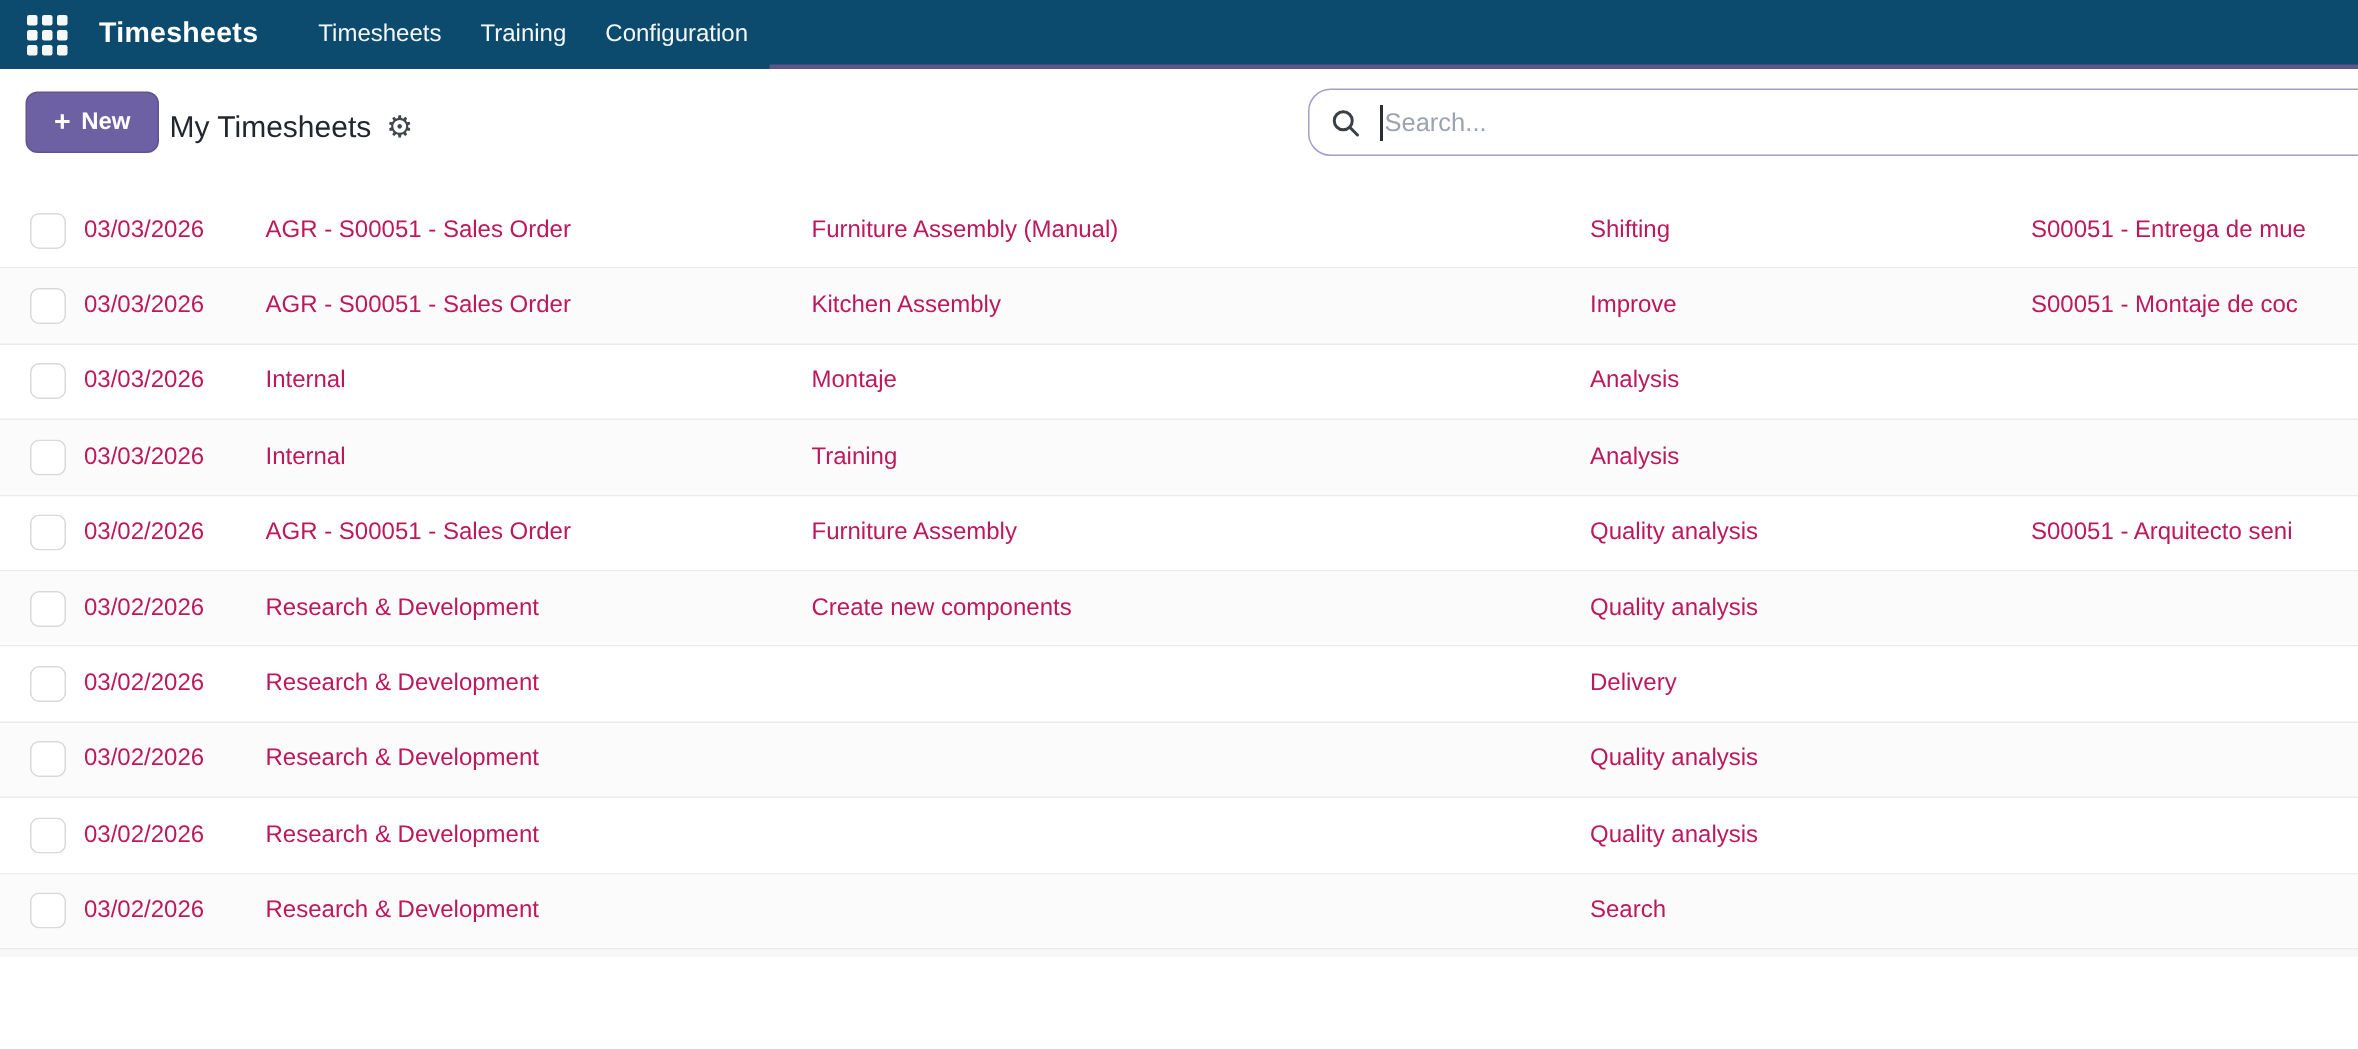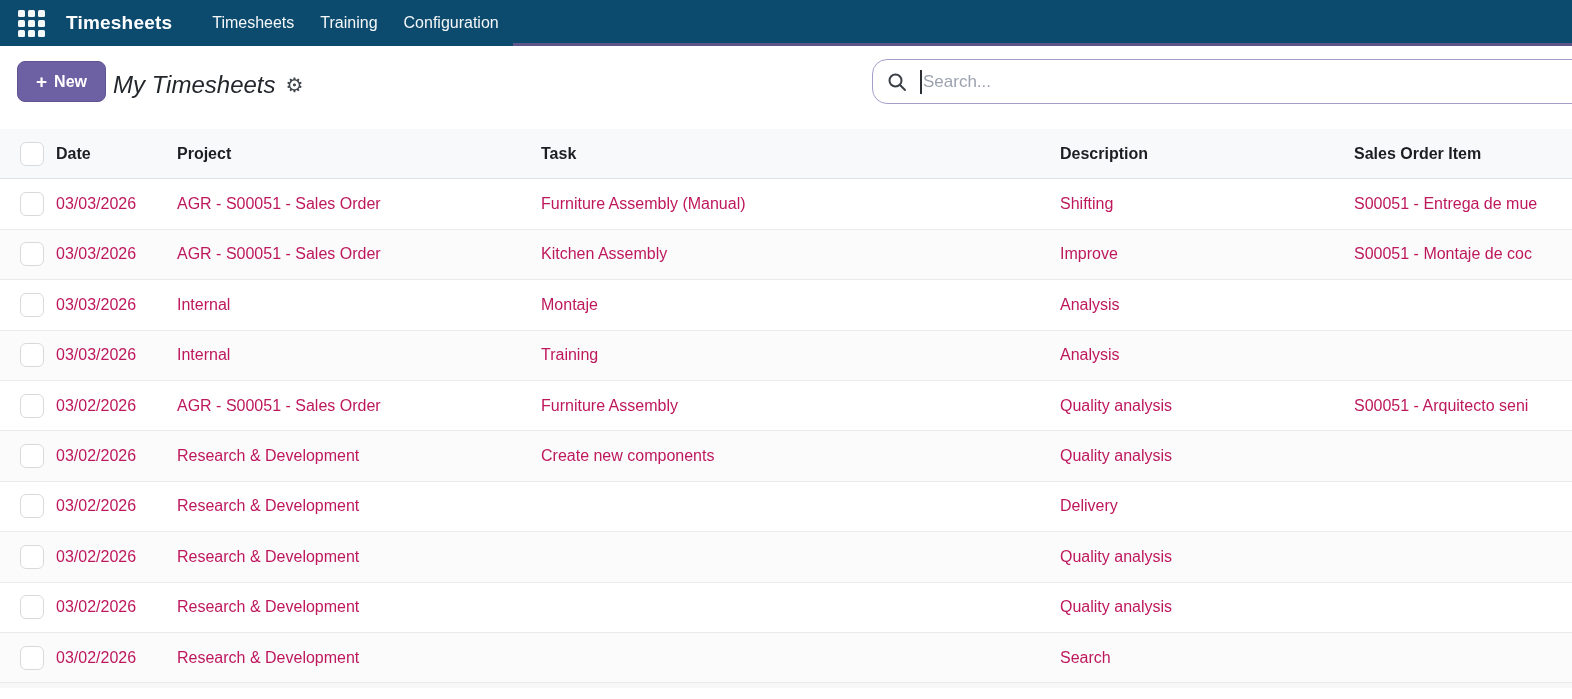--- a/index.html
+++ b/index.html
@@ -25,21 +25,21 @@
   .control-panel { position:relative; height:78px; background:#fff;
                    display:flex; align-items:center; }
   .new-button { position:absolute; left:17px; top:15px; height:41px;
                 padding:0 18px; background:#6e61a3; border:1px solid #605392;
                 border-radius:8px; color:#fff; font-size:16px; font-weight:600;
                 display:flex; align-items:center; gap:7px; cursor:pointer;
                 font-family:"Liberation Sans", sans-serif; }
   .plus-glyph { font-size:19px; font-weight:700; line-height:1; }
   .breadcrumb { position:absolute; left:113px; top:0; height:78px;
                 display:flex; align-items:center; gap:10px; }
-  .page-title { font-size:24px; color:#23272c;font-style:italic; }
+  .page-title { font-size:20px; color:#23272c; }
   .gear-glyph { font-size:20px; color:#41464d; line-height:1; cursor:pointer; }
   .search-box { position:absolute; left:872px; top:13px; width:833px; height:45px;
                 background:#fff; border:1px solid #a49ec9; border-radius:15px;
                 display:flex; align-items:center; padding:0 14px; }
   .search-glyph { flex:0 0 auto; margin-right:13px; display:flex; }
   .caret { width:2px; height:24px; background:#2b2e33; margin-right:1px; }
   .search-input { border:none; outline:none; flex:1; font-size:17px;
                   color:#23272c; background:transparent;
                   font-family:"Liberation Sans", sans-serif; }
   .search-input::placeholder { color:#9ca3af; }
@@ -101,30 +101,20 @@
         <circle cx="8.5" cy="8.5" r="6" fill="none" stroke="#3a3f46" stroke-width="2"></circle>
         <line x1="13" y1="13" x2="18" y2="18" stroke="#3a3f46" stroke-width="2" stroke-linecap="round"></line>
       </svg>
     </span>
     <span class="caret"></span>
     <input class="search-input" type="text" placeholder="Search..." style="">
   </div>
 </div>
 
 <div class="list-view">
-  <div class="lrow lhead">
-    <div class="cb-cell">
-        <span class="checkbox"></span>
-      </div>
-    <div>Date</div>
-    <div>Project</div>
-    <div>Task</div>
-    <div>Description</div>
-    <div>Sales Order Item</div>
-  </div>
 
   <div class="lbody">
     <div class="lrow">
       <div class="cb-cell">
           <span class="checkbox"></span>
         </div>
       <div>03/03/2026</div>
       <div>AGR - S00051 - Sales Order</div>
       <div>Furniture Assembly (Manual)</div>
       <div>Shifting</div>

